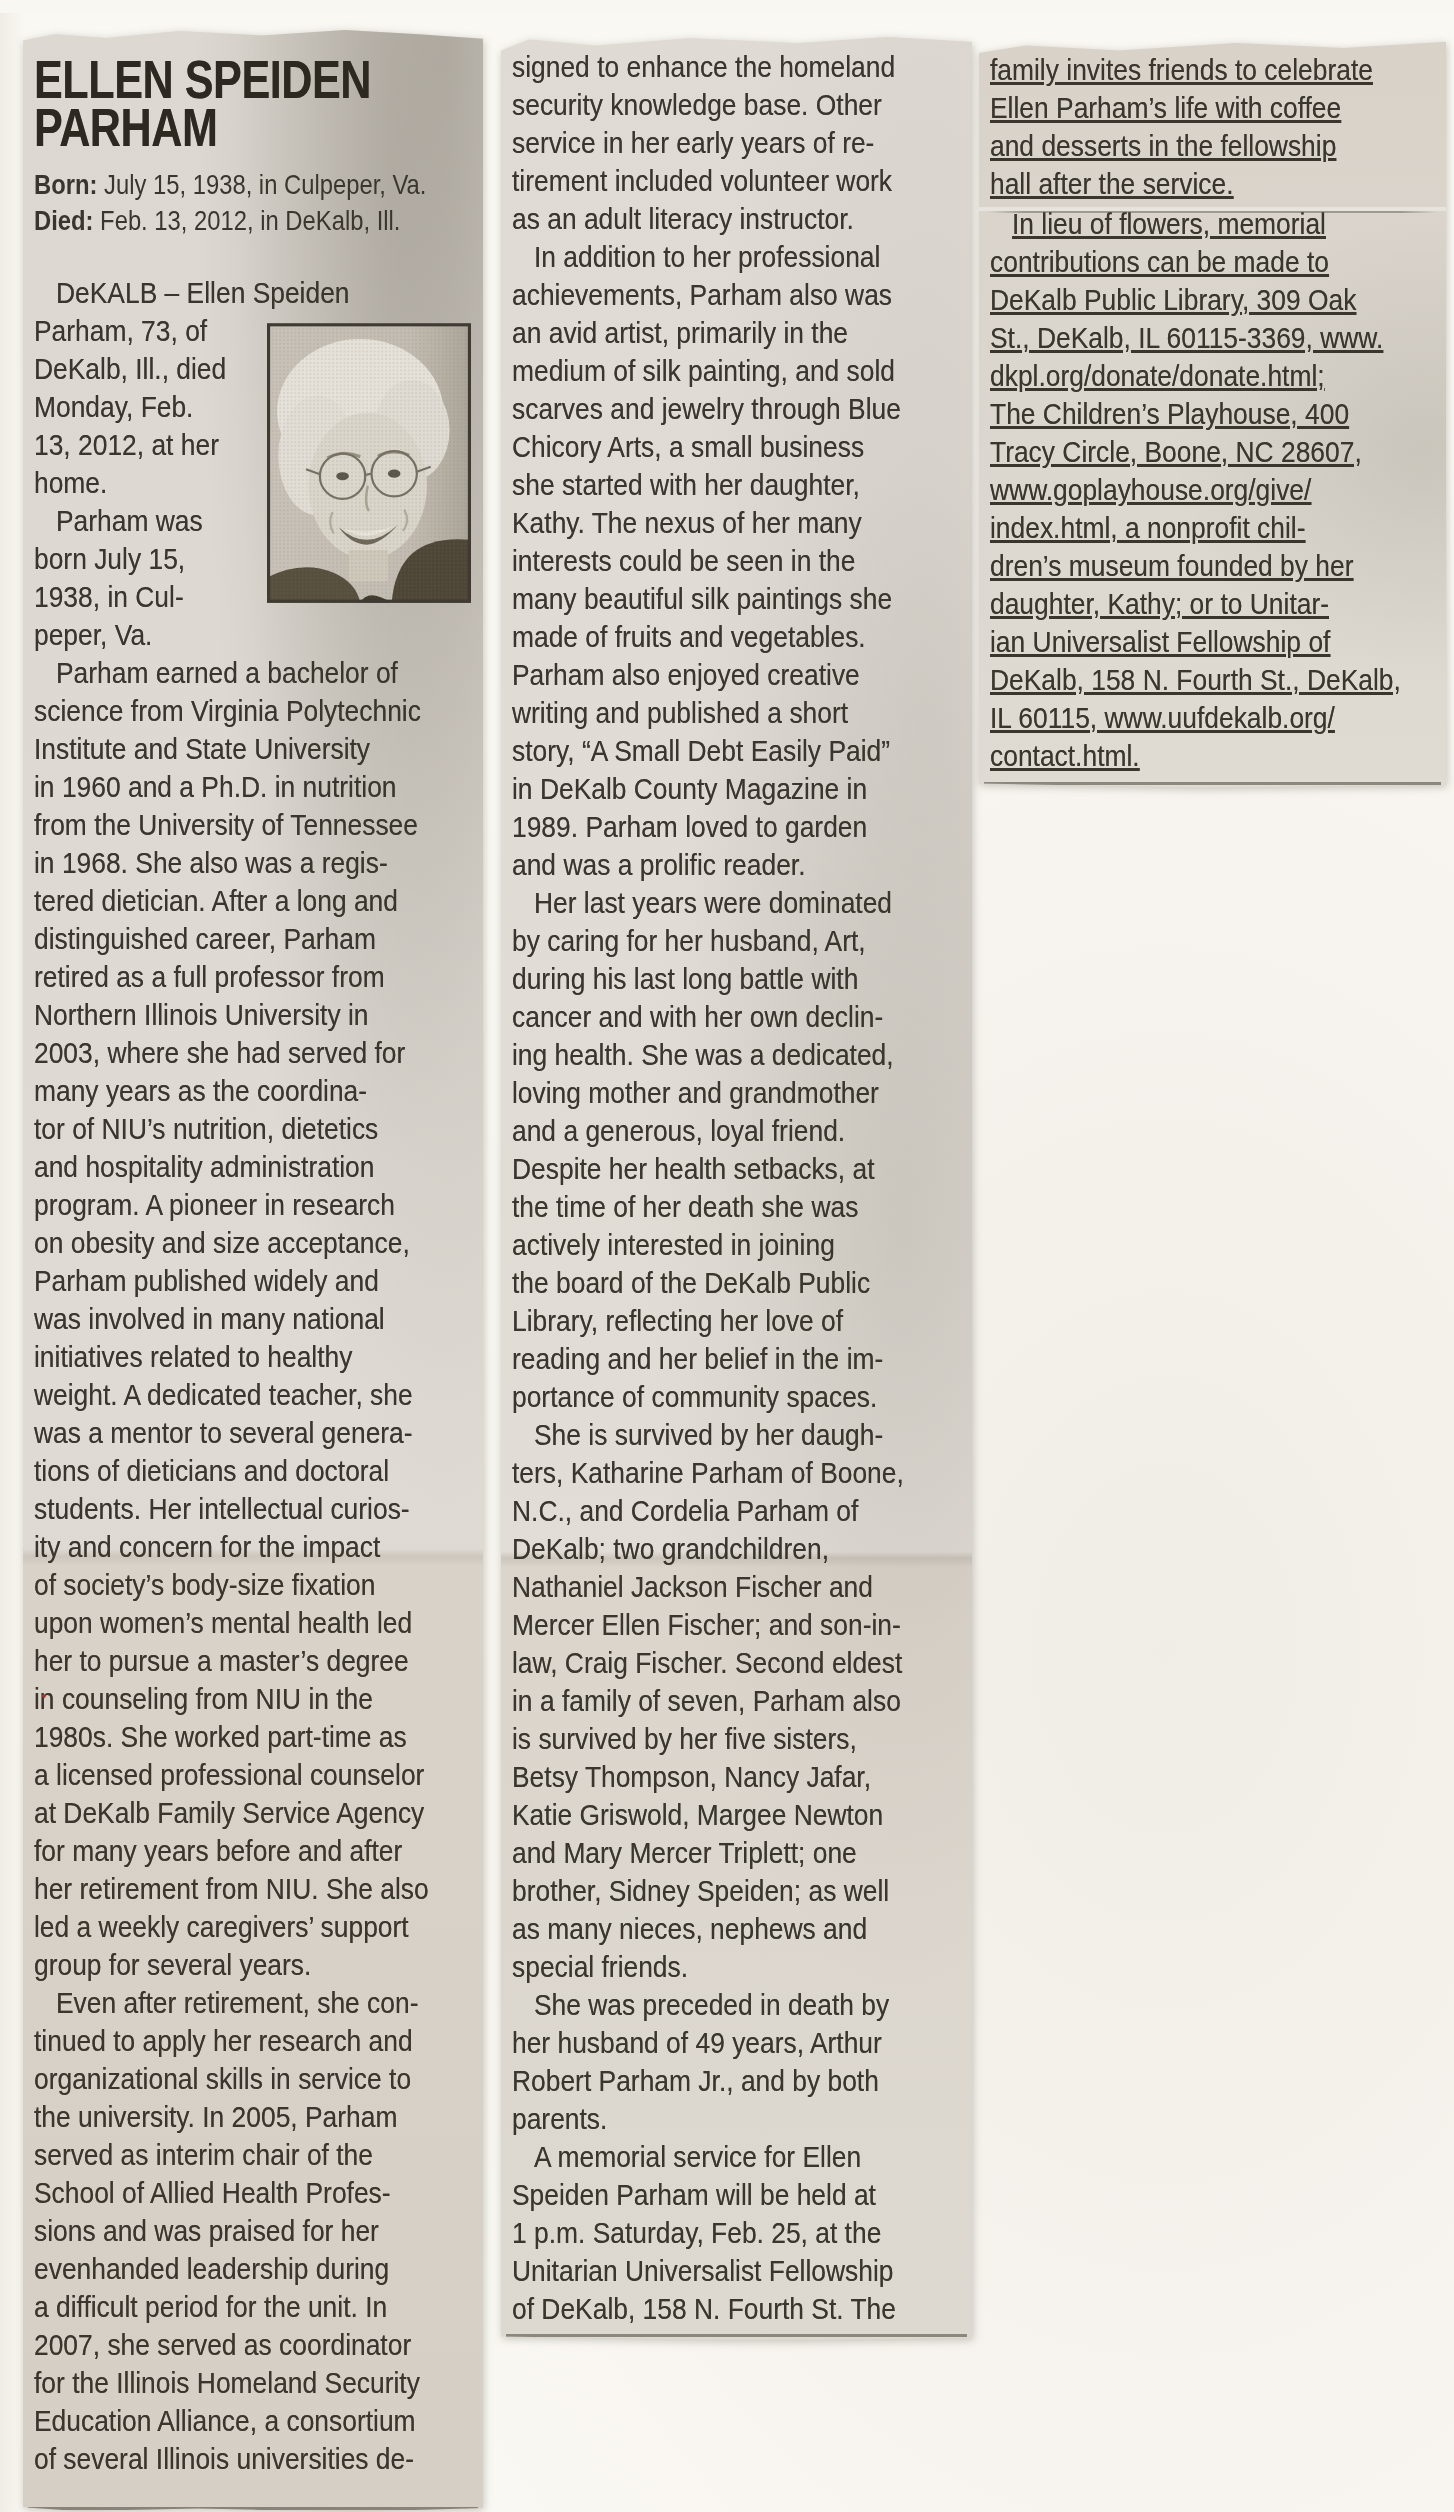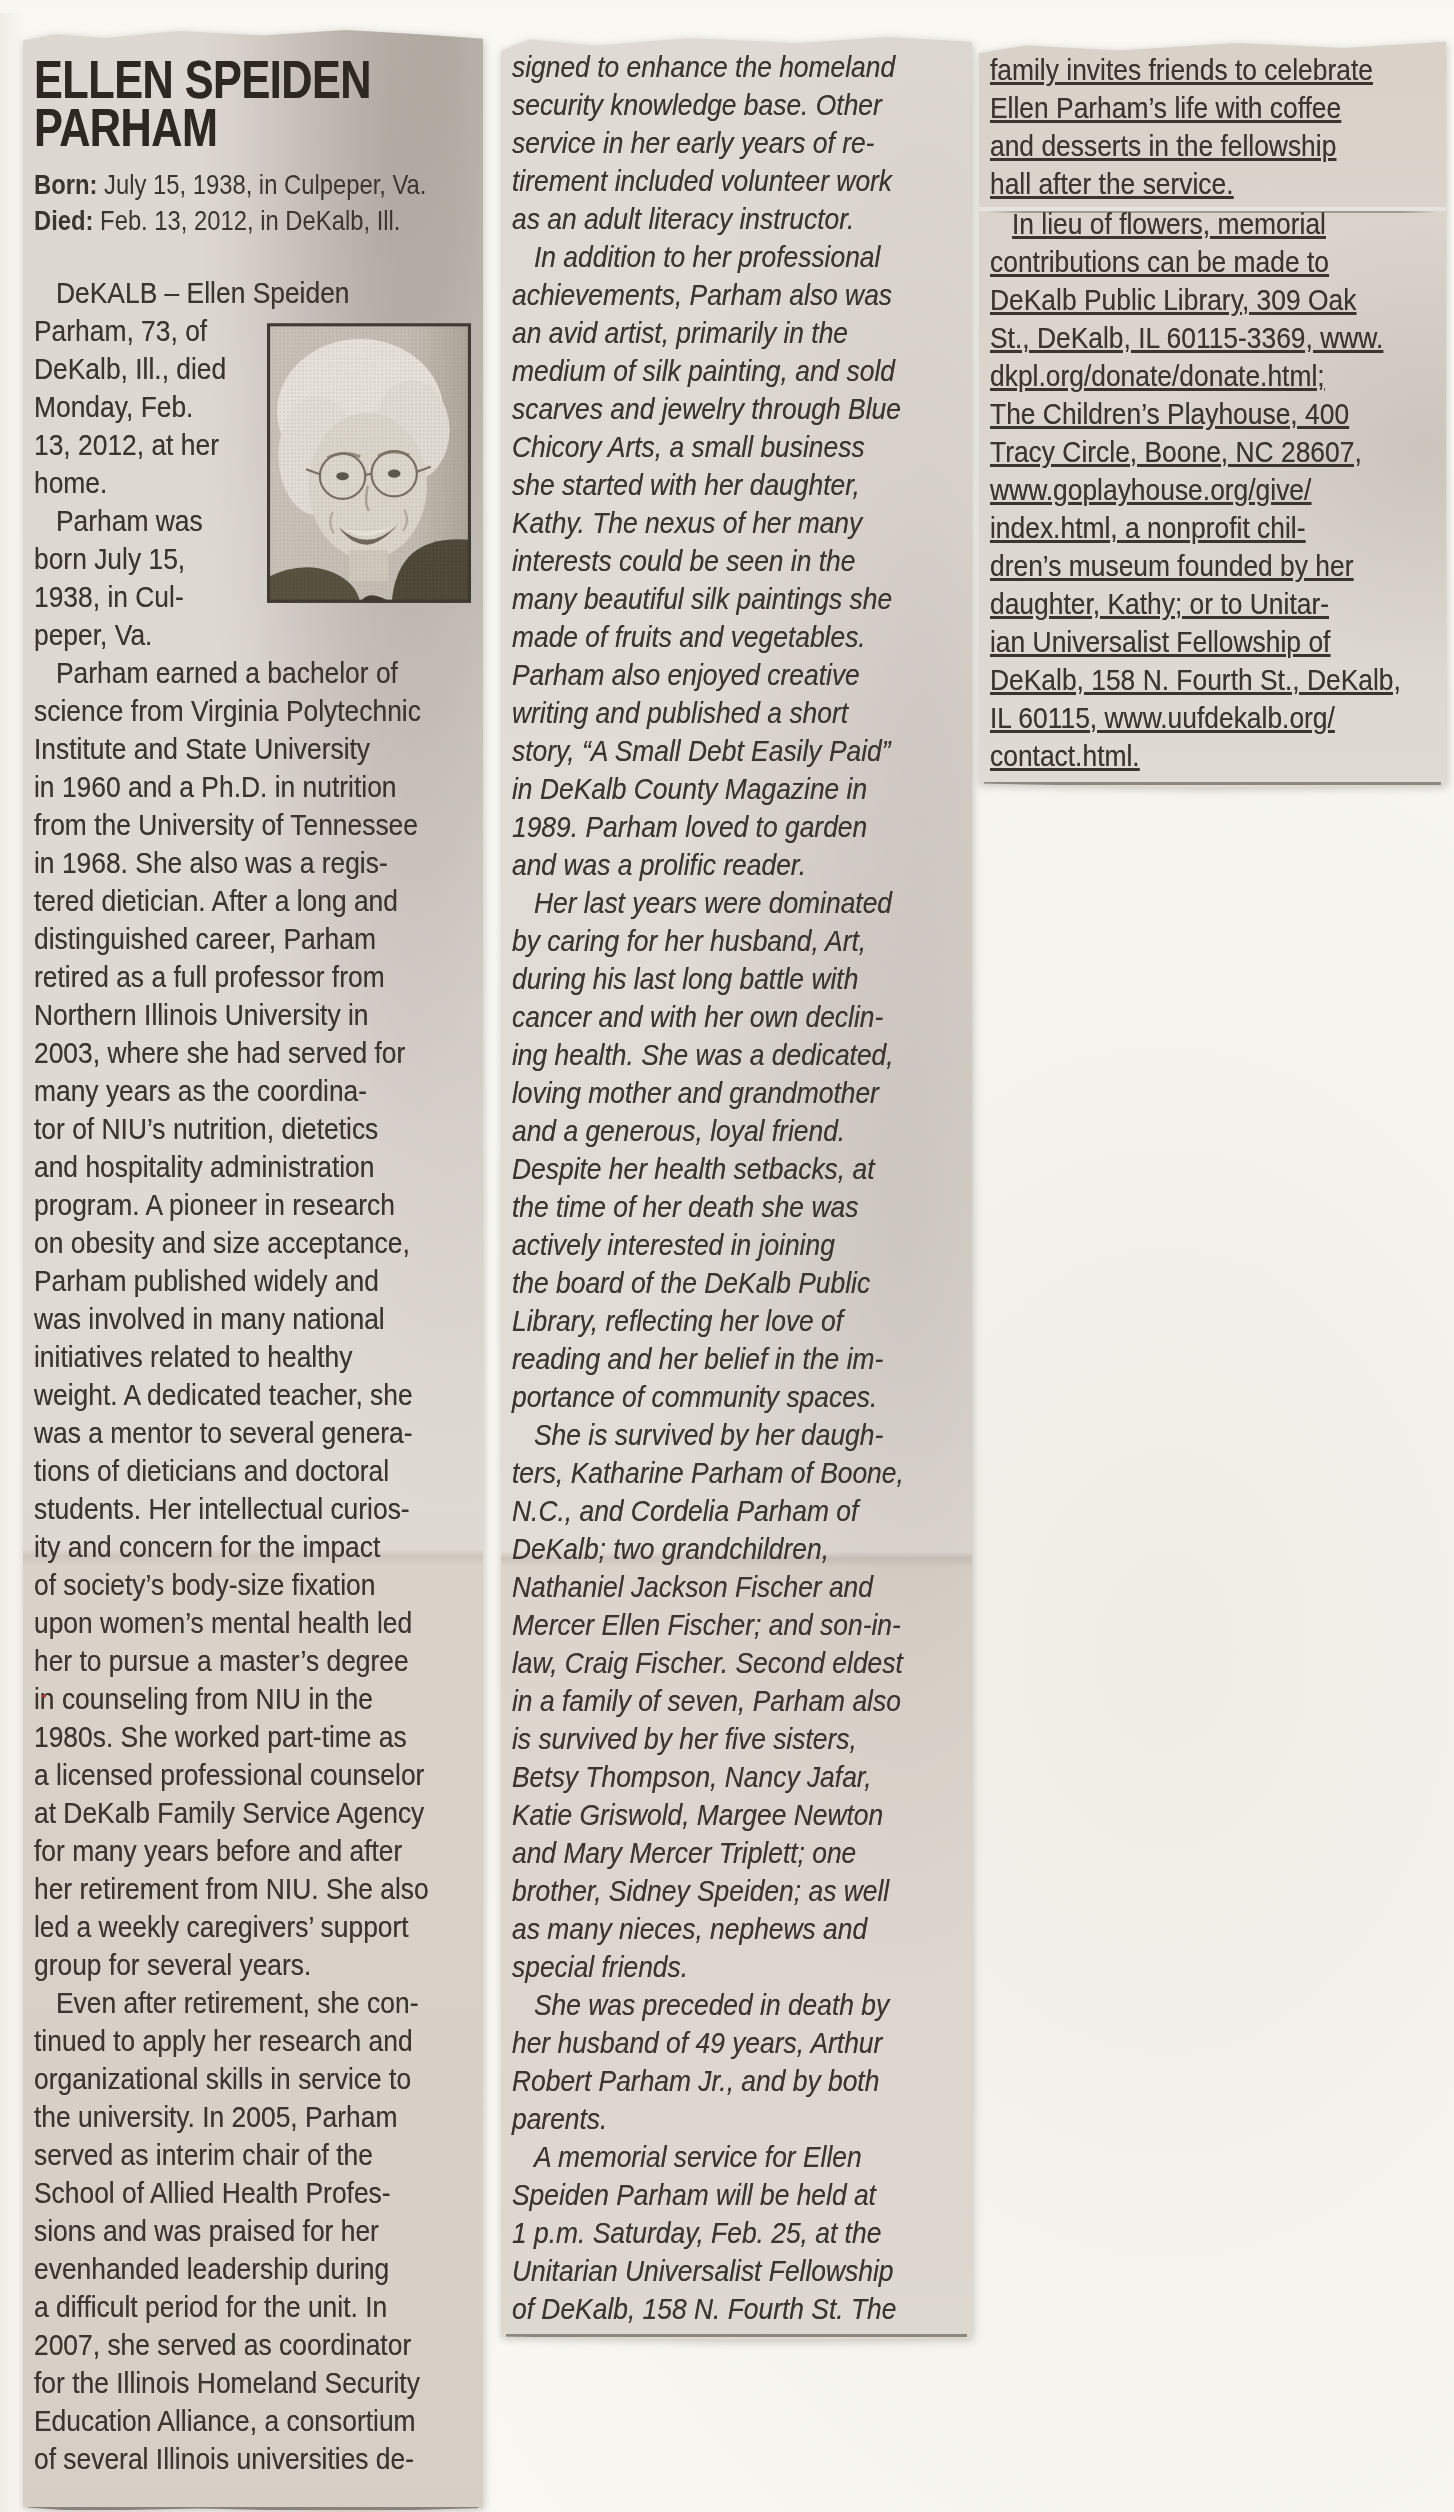--- a/index.html
+++ b/index.html
@@ -188,21 +188,21 @@
           <rect x="2.5" y="2.5" width="319" height="439" fill="none" stroke="#3f3b33" stroke-width="5"></rect>
         </svg>
       </div>
 
       <div class="edge-bottom"></div>
     </div>
   </div>
 
   <div class="clipwrap" style="left:501px;top:21.4px;width:471px;height:2306px;">
     <div class="clip clip-2">
-      <div class="content" style="padding-top:14px;font-style:italic;">
+      <div class="content" style="padding-top:14px;">
         <div class="para">signed to enhance the homeland
 security knowledge base. Other
 service in her early years of re-
 tirement included volunteer work
 as an adult literacy instructor.</div>
         <div class="para indent">In addition to her professional
 achievements, Parham also was
 an avid artist, primarily in the
 medium of silk painting, and sold
 scarves and jewelry through Blue

